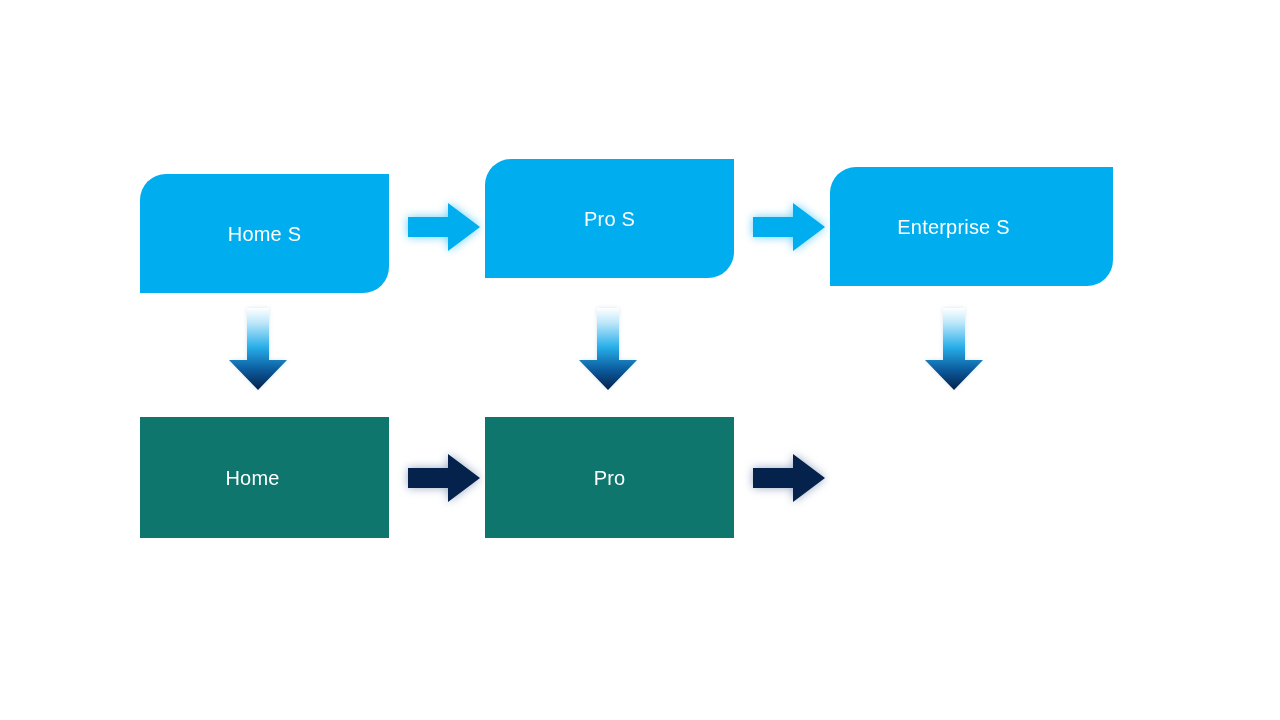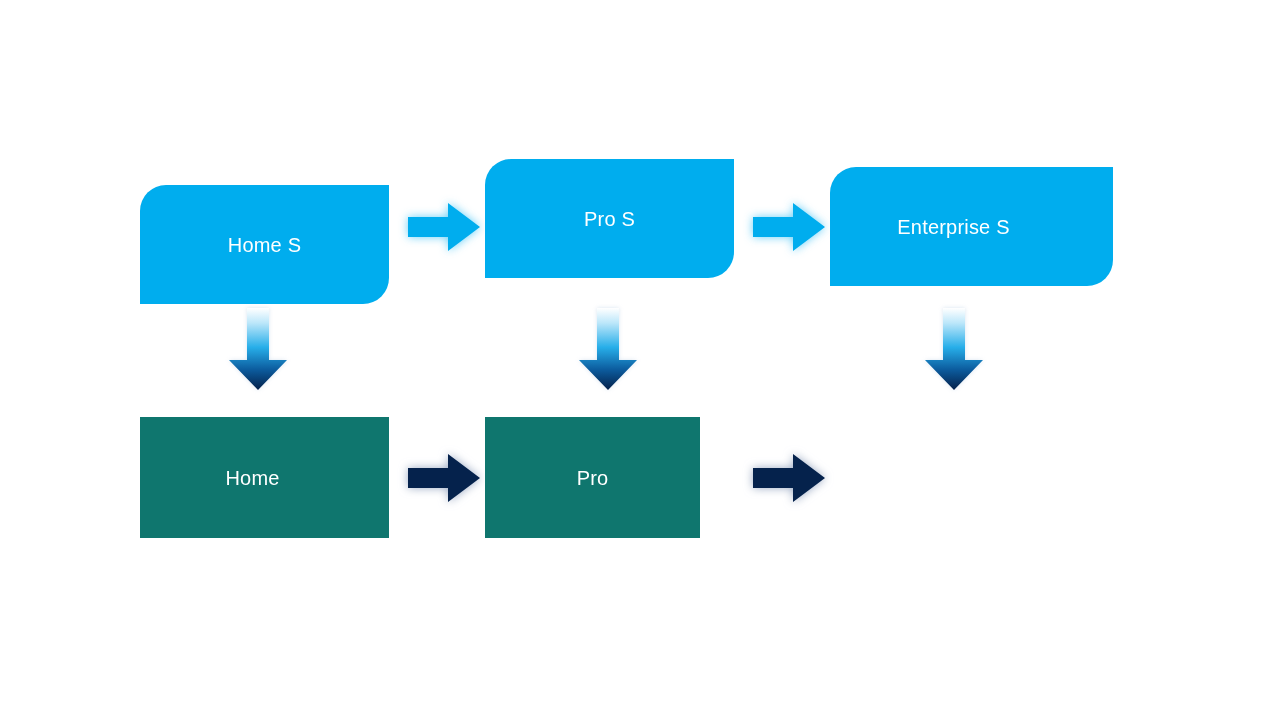--- a/index.html
+++ b/index.html
@@ -74,21 +74,21 @@
   
   .arrow-right-light { filter: drop-shadow(0 0 5px rgba(77, 199, 246, 0.85)); }
   .arrow-right-dark  { filter: drop-shadow(0 0 5px rgba(120, 140, 175, 0.75)); }
   .arrow-down        { filter: drop-shadow(0 0 2px rgba(150, 180, 215, 0.35)); }
 </style>
 </head>
 <body>
 
 <div id="stage">
 
-  <div class="svc-box" style="left:140px; top:185px; width:249px; height:119px;">
+  <div class="svc-box" style="left:140px; top:174px; width:249px; height:119px;">
     <span class="box-label">Home S</span>
   </div>
 
   <div class="svc-box" style="left:485px; top:159px; width:249px; height:119px;">
     <span class="box-label">Pro S</span>
   </div>
 
   <div class="svc-box" style="left:830px; top:167px; width:283px; height:119px;">
     <span class="box-label lbl-shift-left">Enterprise S</span>
   </div>
@@ -147,21 +147,21 @@
         </linearGradient>
       </defs>
       <polygon points="18,0 40,0 40,52 58,52 29,82 0,52 18,52" fill="url(#dg3)"></polygon>
     </svg>
   </div>
 
   <div class="plain-box" style="left:140px; top:417px; width:249px; height:121px;">
     <span class="box-label lbl-shift-left-sm">Home</span>
   </div>
 
-  <div class="plain-box" style="left:485px; top:417px; width:215px; height:121px;">
+  <div class="plain-box" style="left:485px; top:417px; width:249px; height:121px;">
     <span class="box-label">Pro</span>
   </div>
 
 
   <div class="arrow arrow-right-dark" style="left:408px; top:454px; width:72px; height:48px;">
     <svg width="72" height="48" viewBox="0 0 72 48" xmlns="http://www.w3.org/2000/svg">
       <polygon points="0,14 40,14 40,0 72,24 40,48 40,34 0,34" fill="#05224C"></polygon>
     </svg>
   </div>
 

